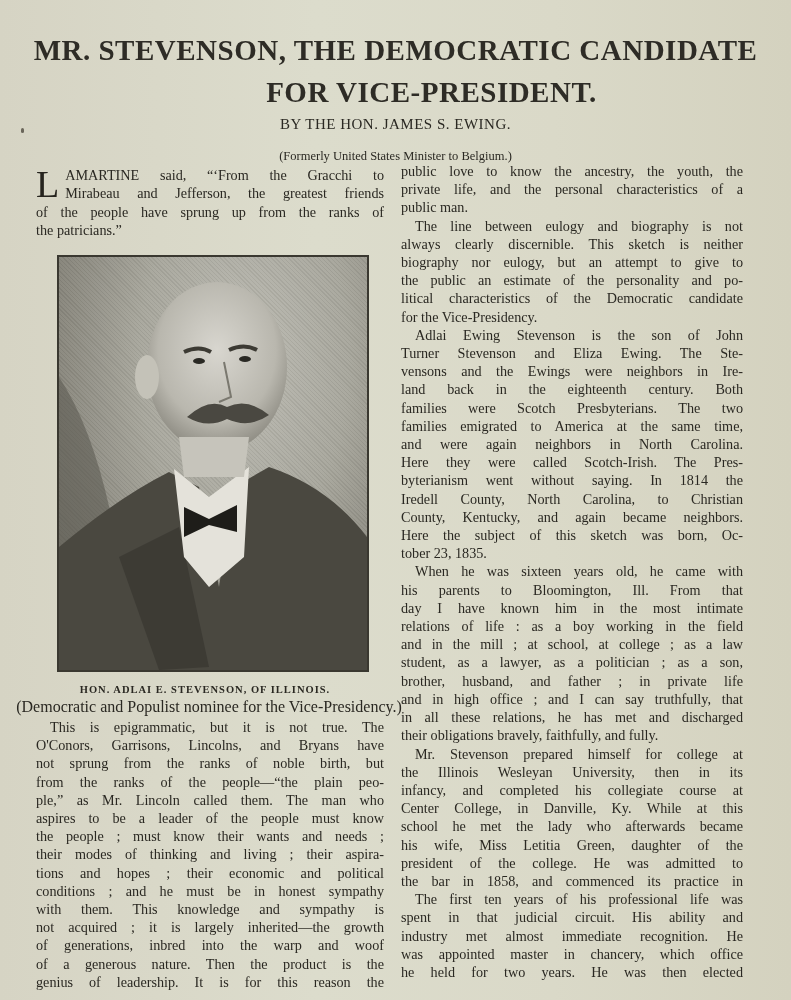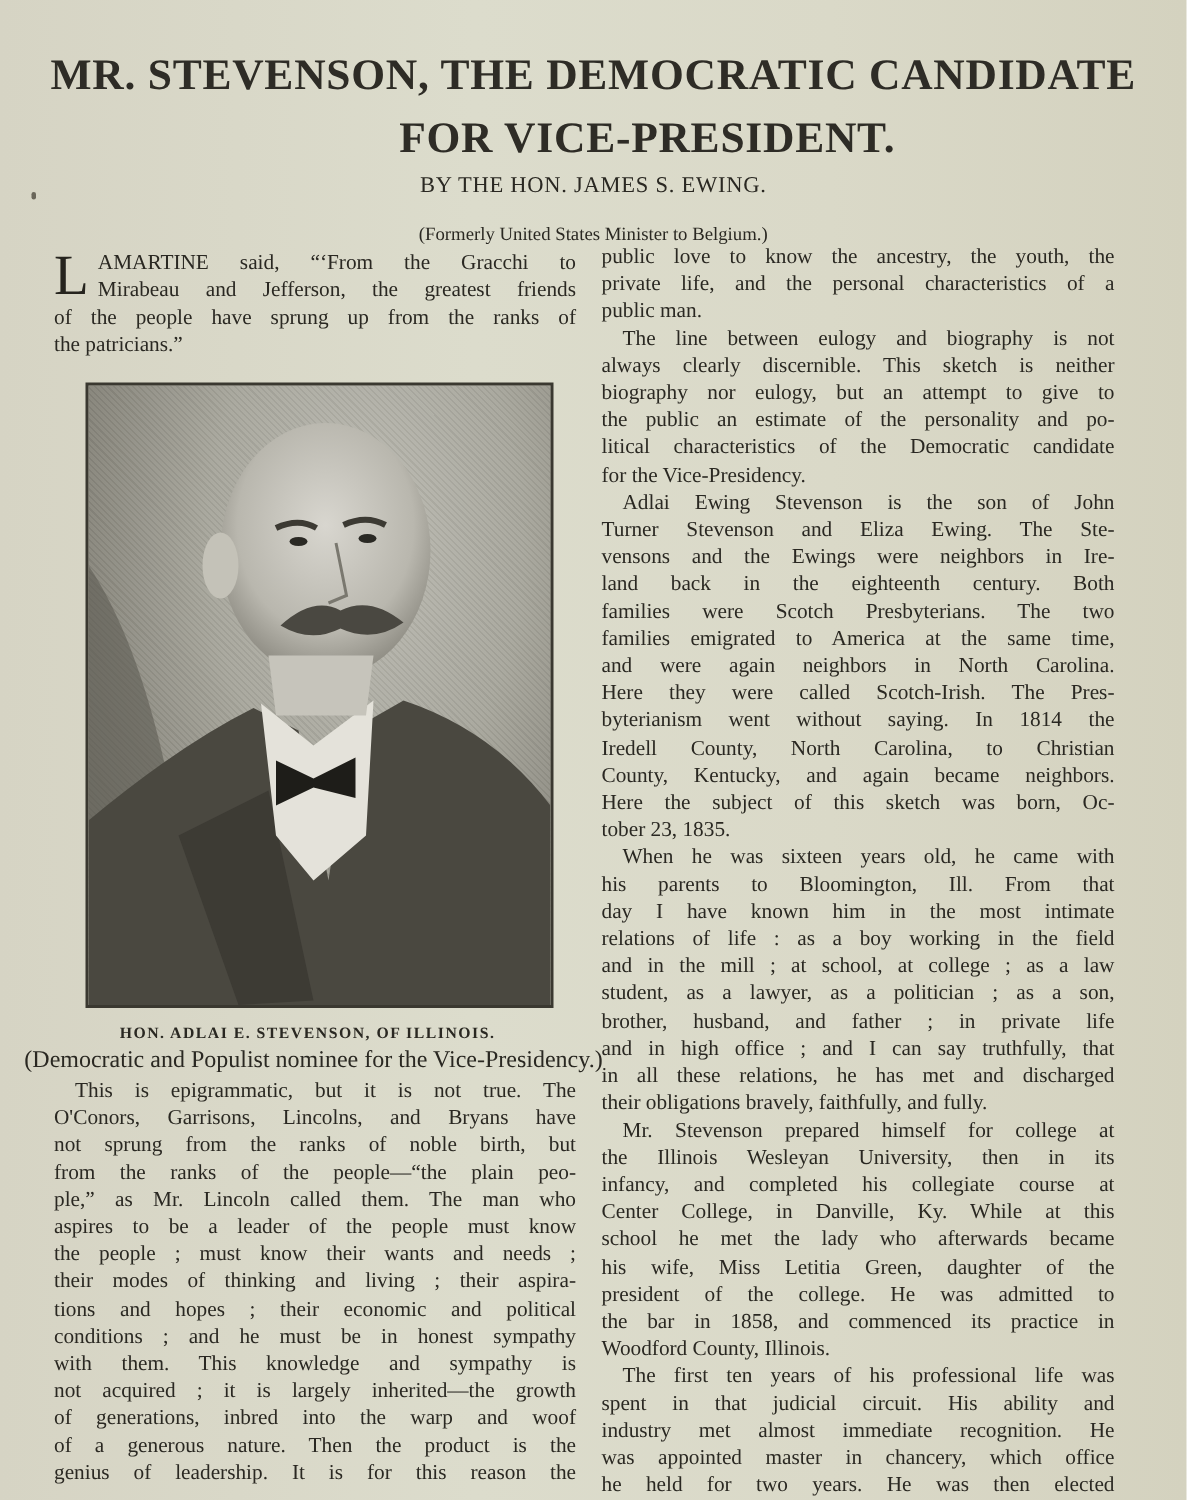--- a/index.html
+++ b/index.html
@@ -159,21 +159,20 @@
     <span class="line last">their obligations bravely, faithfully, and fully.</span>
 
     <span class="line" style="padding-left:14px">Mr. Stevenson prepared himself for college at</span>
     <span class="line">the Illinois Wesleyan University, then in its</span>
     <span class="line">infancy, and completed his collegiate course at</span>
     <span class="line">Center College, in Danville, Ky.  While at this</span>
     <span class="line">school he met the lady who afterwards became</span>
     <span class="line">his wife, Miss Letitia Green, daughter of the</span>
     <span class="line">president of the college.  He was admitted to</span>
     <span class="line">the bar in 1858, and commenced its practice in</span>
-    <span class="line last">Woodford County, Illinois.</span>
 
     <span class="line" style="padding-left:14px">The first ten years of his professional life was</span>
     <span class="line">spent in that judicial circuit.  His ability and</span>
     <span class="line">industry met almost immediate recognition.  He</span>
     <span class="line">was appointed master in chancery, which office</span>
     <span class="line">he held for two years.  He was then elected</span>
 
   </div>
 
 </div>

